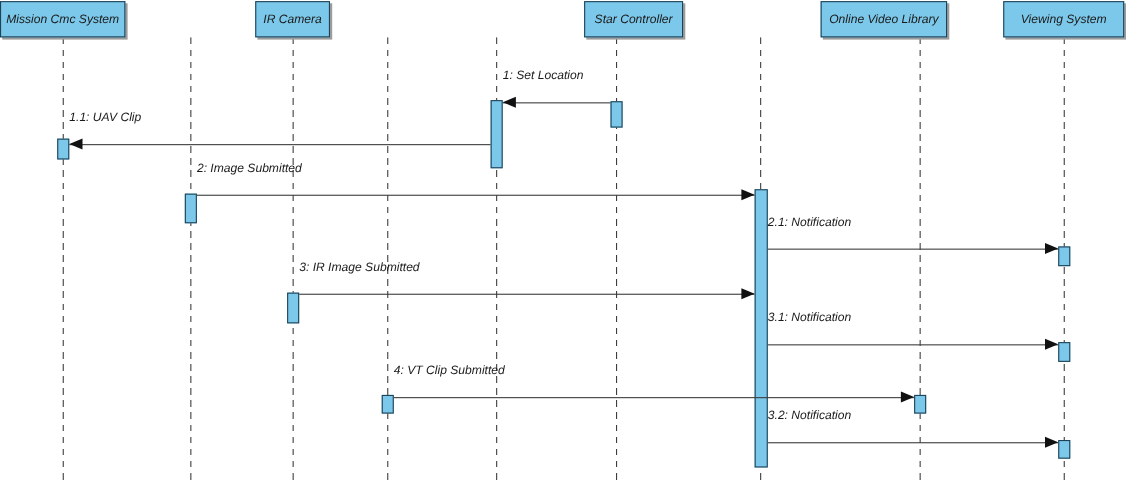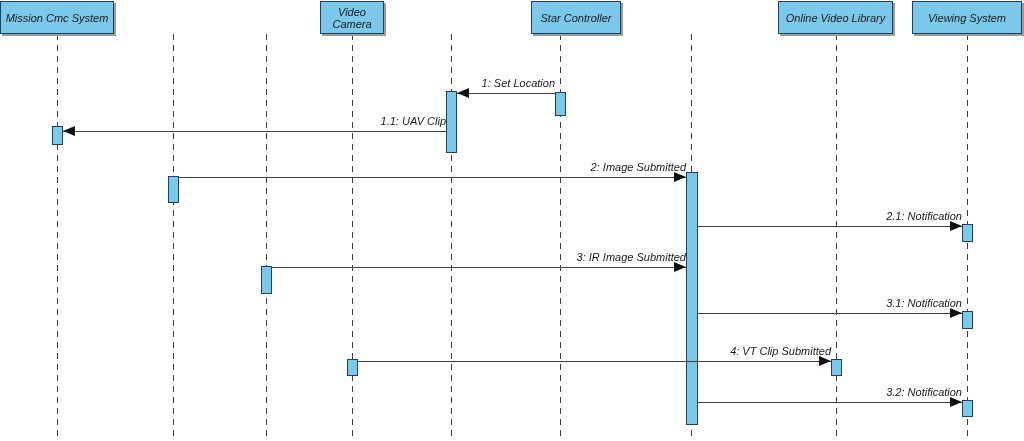--- a/index.html
+++ b/index.html
@@ -36,22 +36,22 @@
   .activation{
     position:absolute;width:9px;
     background:var(--actor-fill);
     border:1px solid var(--actor-border);
     z-index:2;
   }
   .activation.wide{width:10px;}
   .msg{position:absolute;height:0;z-index:3;}
   .msg-line{position:absolute;left:0;right:0;top:0;height:1px;background:var(--line);}
   .msg-label{
-    position:absolute;left:0;right:0;bottom:4px;
-    text-align:right;font-size:11px;white-space:nowrap;
+    position:absolute;left:0;right:0;bottom:18px;
+    text-align:left;font-size:11px;white-space:nowrap;
   }
   .arrowhead{
     position:absolute;top:-5px;width:0;height:0;
     border-top:5px solid transparent;border-bottom:5px solid transparent;
   }
   .arrowhead.right{right:0;border-left:12px solid var(--arrow);}
   .arrowhead.left{left:0;border-right:12px solid var(--arrow);}
 </style>
 </head>
 <body>
@@ -64,27 +64,27 @@
   <div class="lifeline" style="left:352px"></div>
   <div class="lifeline" style="left:451px"></div>
   <div class="lifeline" style="left:560px"></div>
   <div class="lifeline" style="left:691px"></div>
   <div class="lifeline" style="left:836px"></div>
   <div class="lifeline" style="left:967px"></div>
 
   <div class="actor" style="left:0;width:112px">
     <span class="actor-label">Mission Cmc System</span>
   </div>
-  <div class="actor" style="left:320px;width:62px">
-    <span class="actor-label">Video Camera</span>
+  <div class="actor" style="left:232px;width:66px">
+    <span class="actor-label">IR Camera</span>
   </div>
   <div class="actor" style="left:531px;width:88px">
     <span class="actor-label">Star Controller</span>
   </div>
-  <div class="actor" style="left:778px;width:113px">
+  <div class="actor" style="left:746px;width:113px">
     <span class="actor-label">Online Video Library</span>
   </div>
   <div class="actor" style="left:912px;width:108px">
     <span class="actor-label">Viewing System</span>
   </div>
 
   <div class="activation" style="left:446px;top:91px;height:60px"></div>
   <div class="activation" style="left:555px;top:92px;height:22px"></div>
   <div class="activation" style="left:52px;top:126px;height:17px"></div>
   <div class="activation" style="left:168px;top:176px;height:25px"></div>

